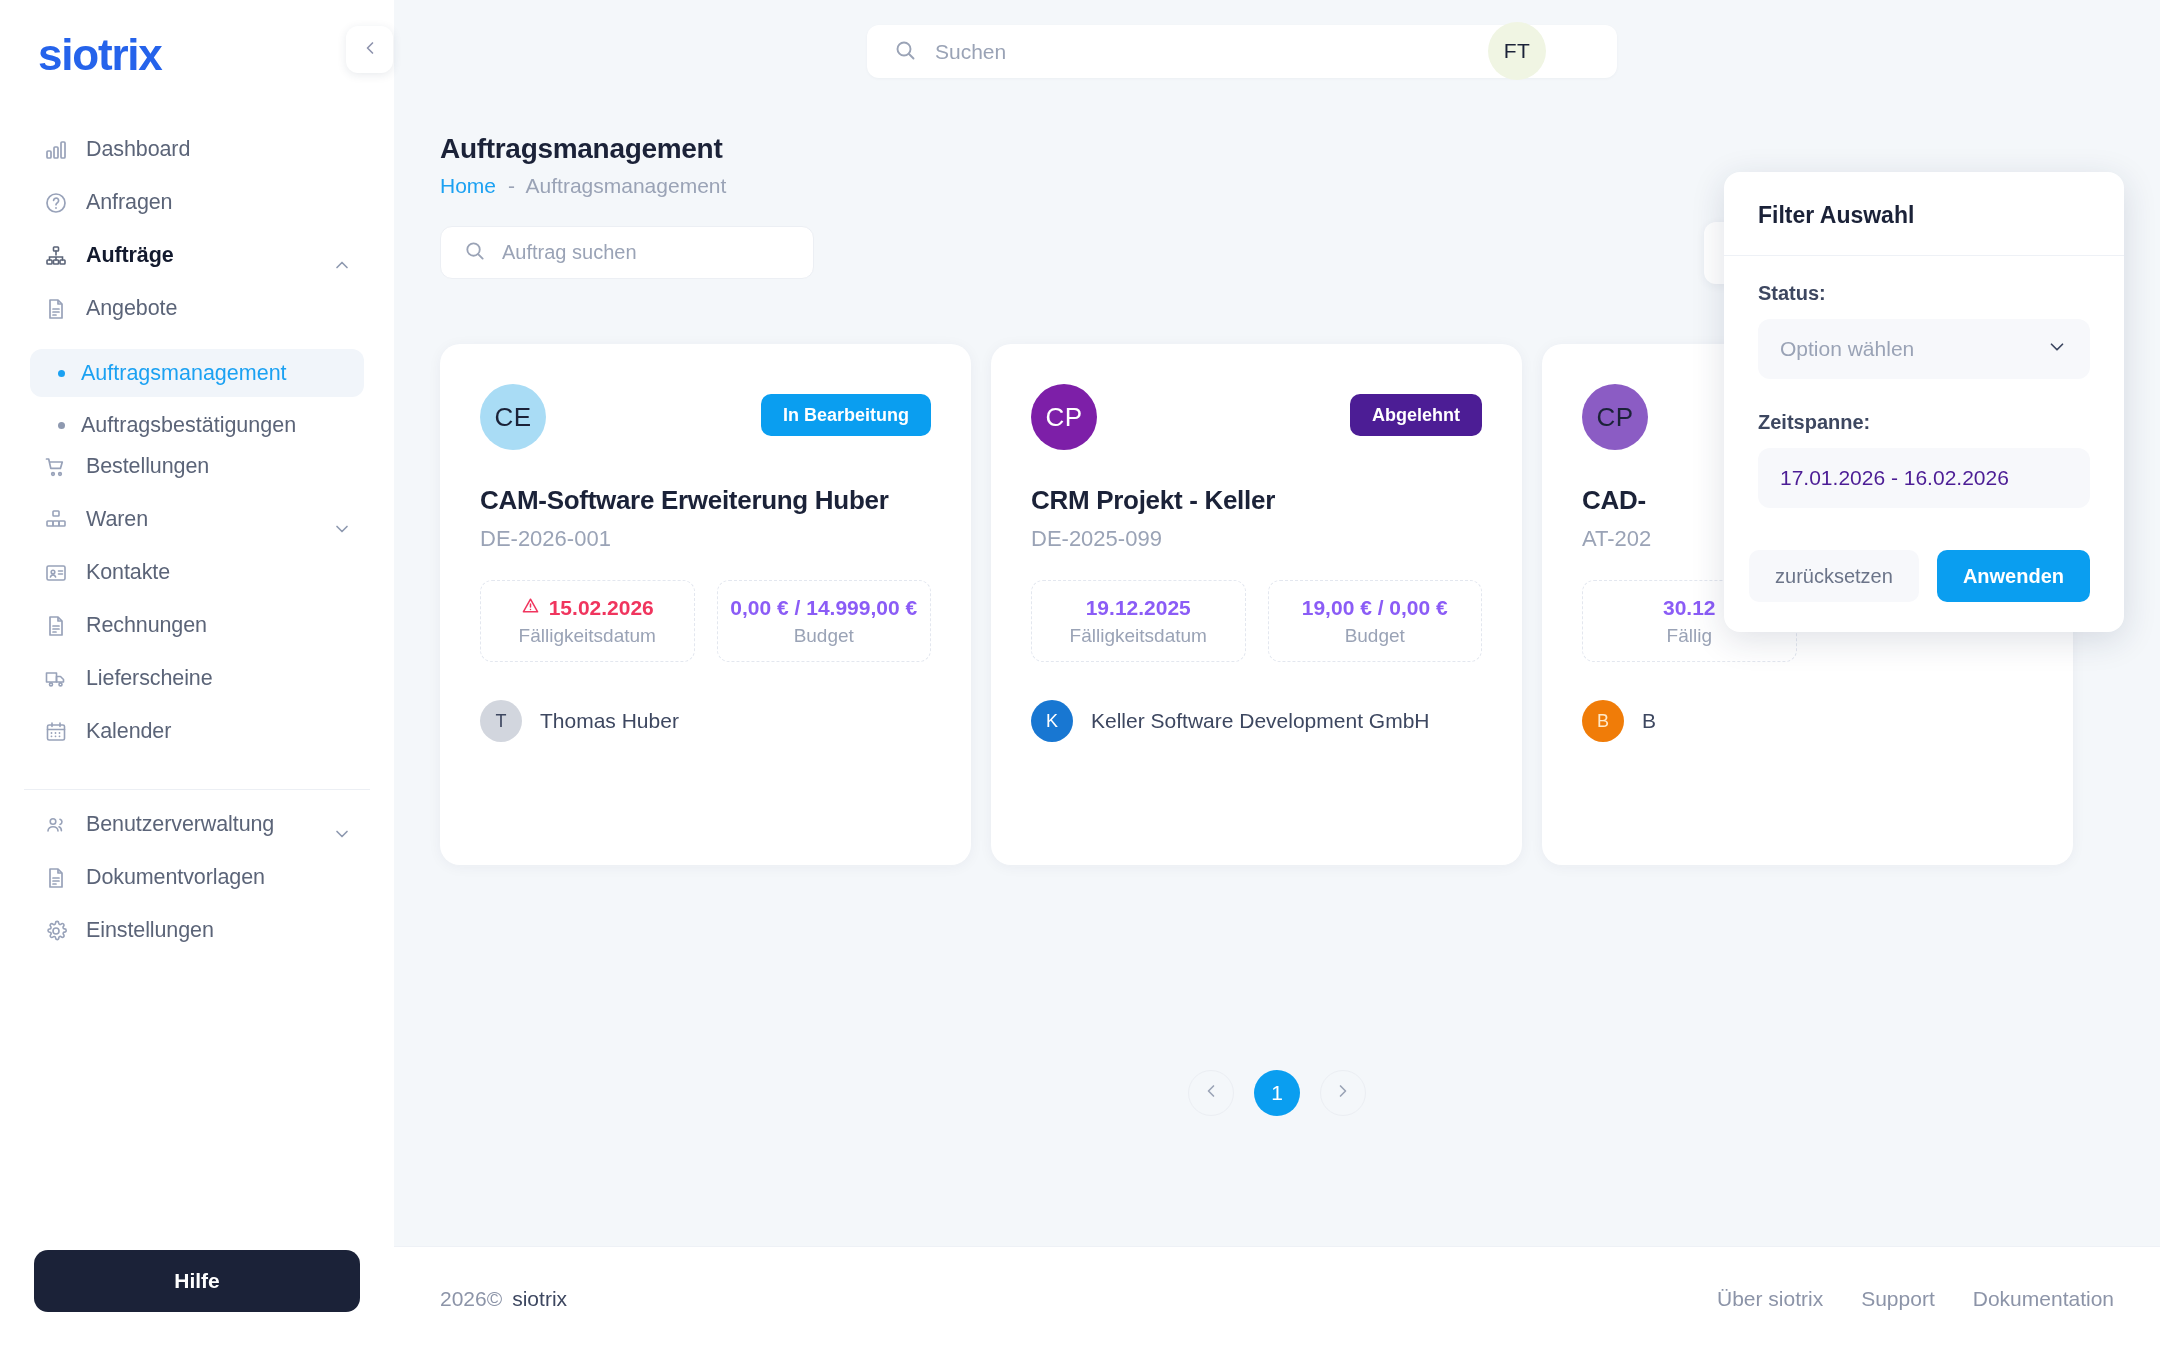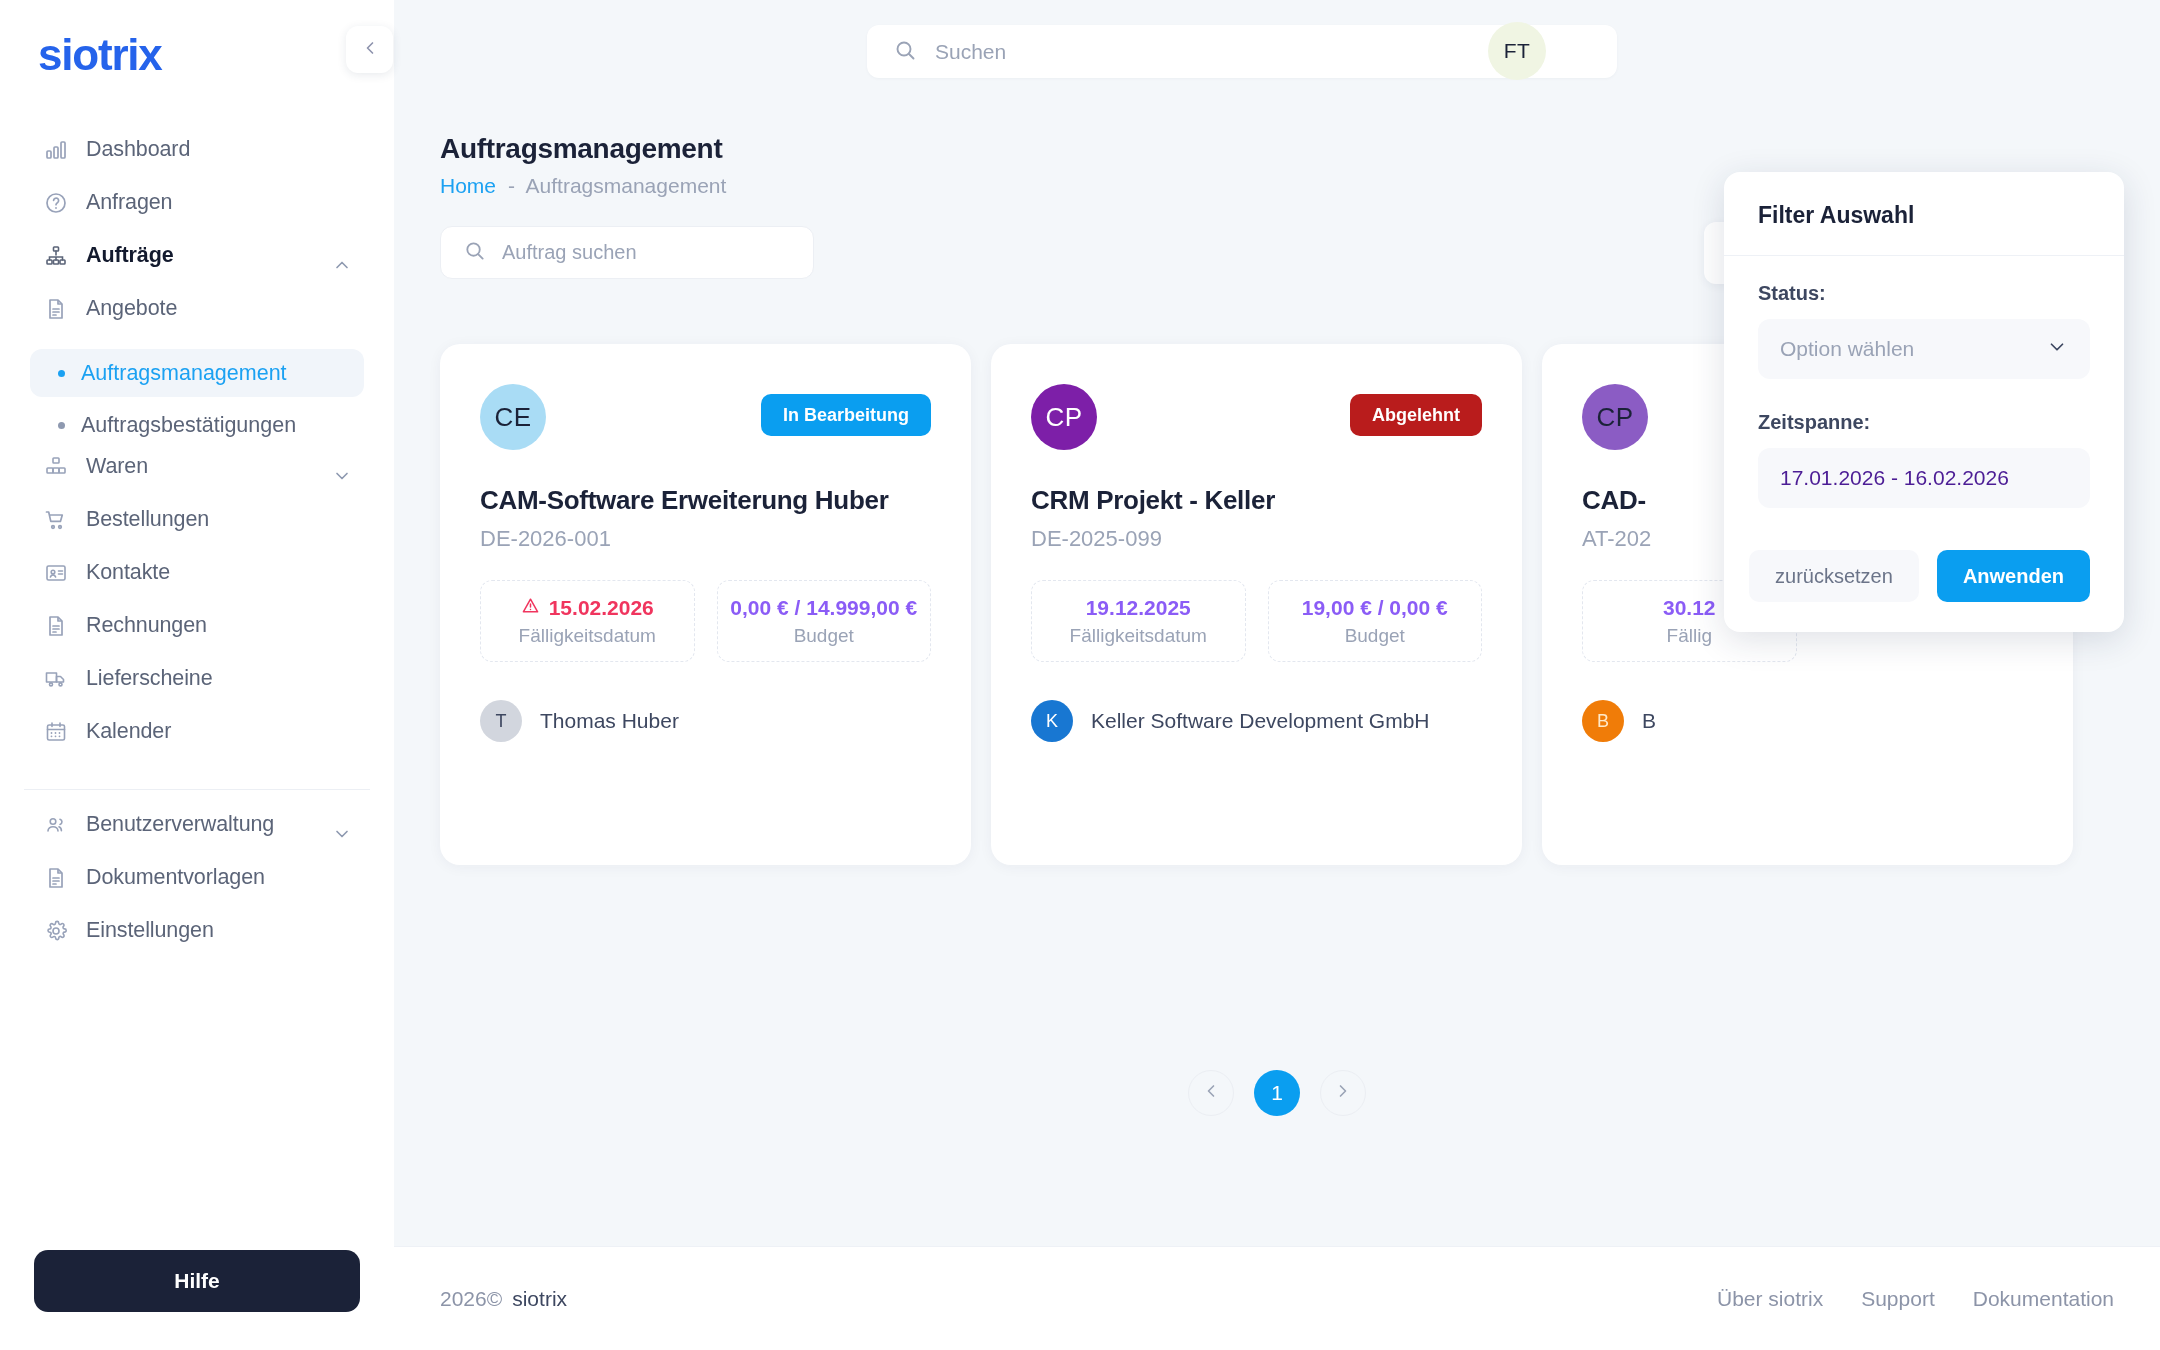--- a/index.html
+++ b/index.html
@@ -355,44 +355,44 @@
       <span class="lbl">Auftragsmanagement</span>
     </div>
 
     <div class="sub-item">
       <span class="dot"></span>
       <span class="lbl">Auftragsbestätigungen</span>
     </div>
 
     <div class="nav-item">
       <span class="ico">
+        <svg width="24" height="24" viewBox="0 0 24 24" fill="none" stroke="currentColor" stroke-width="1.7" stroke-linecap="round" stroke-linejoin="round">
+            <path d="M2.5 4h2.2l2.1 9.4h9.6l1.9-6.4H6"></path>
+            <circle cx="9" cy="19" r="1.3"></circle>
+            <circle cx="16" cy="19" r="1.3"></circle>
+          </svg>
+      </span>
+      <span class="lbl">Bestellungen</span>
+    </div>
+
+    <div class="nav-item">
+      <span class="ico">
         <svg width="24" height="24" viewBox="0 0 24 24" fill="none" stroke="currentColor" stroke-width="1.6">
             <rect x="9" y="3" width="6" height="5" rx=".8"></rect>
             <rect x="3" y="13" width="6" height="5" rx=".8"></rect>
             <rect x="15" y="13" width="6" height="5" rx=".8"></rect>
             <rect x="9" y="13" width="6" height="5" rx=".8"></rect>
           </svg>
       </span>
       <span class="lbl">Waren</span>
       <span class="chev">
         <svg width="20" height="20" viewBox="0 0 24 24" fill="none" stroke="currentColor" stroke-width="2" stroke-linecap="round" stroke-linejoin="round">
             <polyline points="6 9 12 15 18 9"></polyline>
           </svg>
       </span>
-    </div>
-
-    <div class="nav-item">
-      <span class="ico">
-        <svg width="24" height="24" viewBox="0 0 24 24" fill="none" stroke="currentColor" stroke-width="1.7" stroke-linecap="round" stroke-linejoin="round">
-            <path d="M2.5 4h2.2l2.1 9.4h9.6l1.9-6.4H6"></path>
-            <circle cx="9" cy="19" r="1.3"></circle>
-            <circle cx="16" cy="19" r="1.3"></circle>
-          </svg>
-      </span>
-      <span class="lbl">Bestellungen</span>
     </div>
 
     <div class="nav-item">
       <span class="ico">
         <svg width="24" height="24" viewBox="0 0 24 24" fill="none" stroke="currentColor" stroke-width="1.6">
             <rect x="3" y="5" width="18" height="14" rx="1.6"></rect>
             <circle cx="9" cy="11" r="1.8"></circle>
             <path d="M6.4 16c.4-1.4 1.4-2.1 2.6-2.1s2.2.7 2.6 2.1M14.5 10h4M14.5 13h4" stroke-linecap="round"></path>
           </svg>
       </span>
@@ -582,21 +582,21 @@
         </div>
         <div class="nm">Thomas Huber</div>
       </div>
     </div>
 
     <div class="card">
       <div class="card-top">
         <div class="card-avatar" style="background:#7d1fa8;color:#ffffff;">
           <span>CP</span>
         </div>
-        <div class="badge" style="background:#b91c1c;">
+        <div class="badge" style="background:#4c1d95;">
           <span>Abgelehnt</span>
         </div>
       </div>
       <div class="card-title">CRM Projekt - Keller</div>
       <div class="card-number">DE-2025-099</div>
       <div class="stats">
         <div class="stat">
           <div class="val">19.12.2025</div>
           <div class="cap">Fälligkeitsdatum</div>
         </div>

